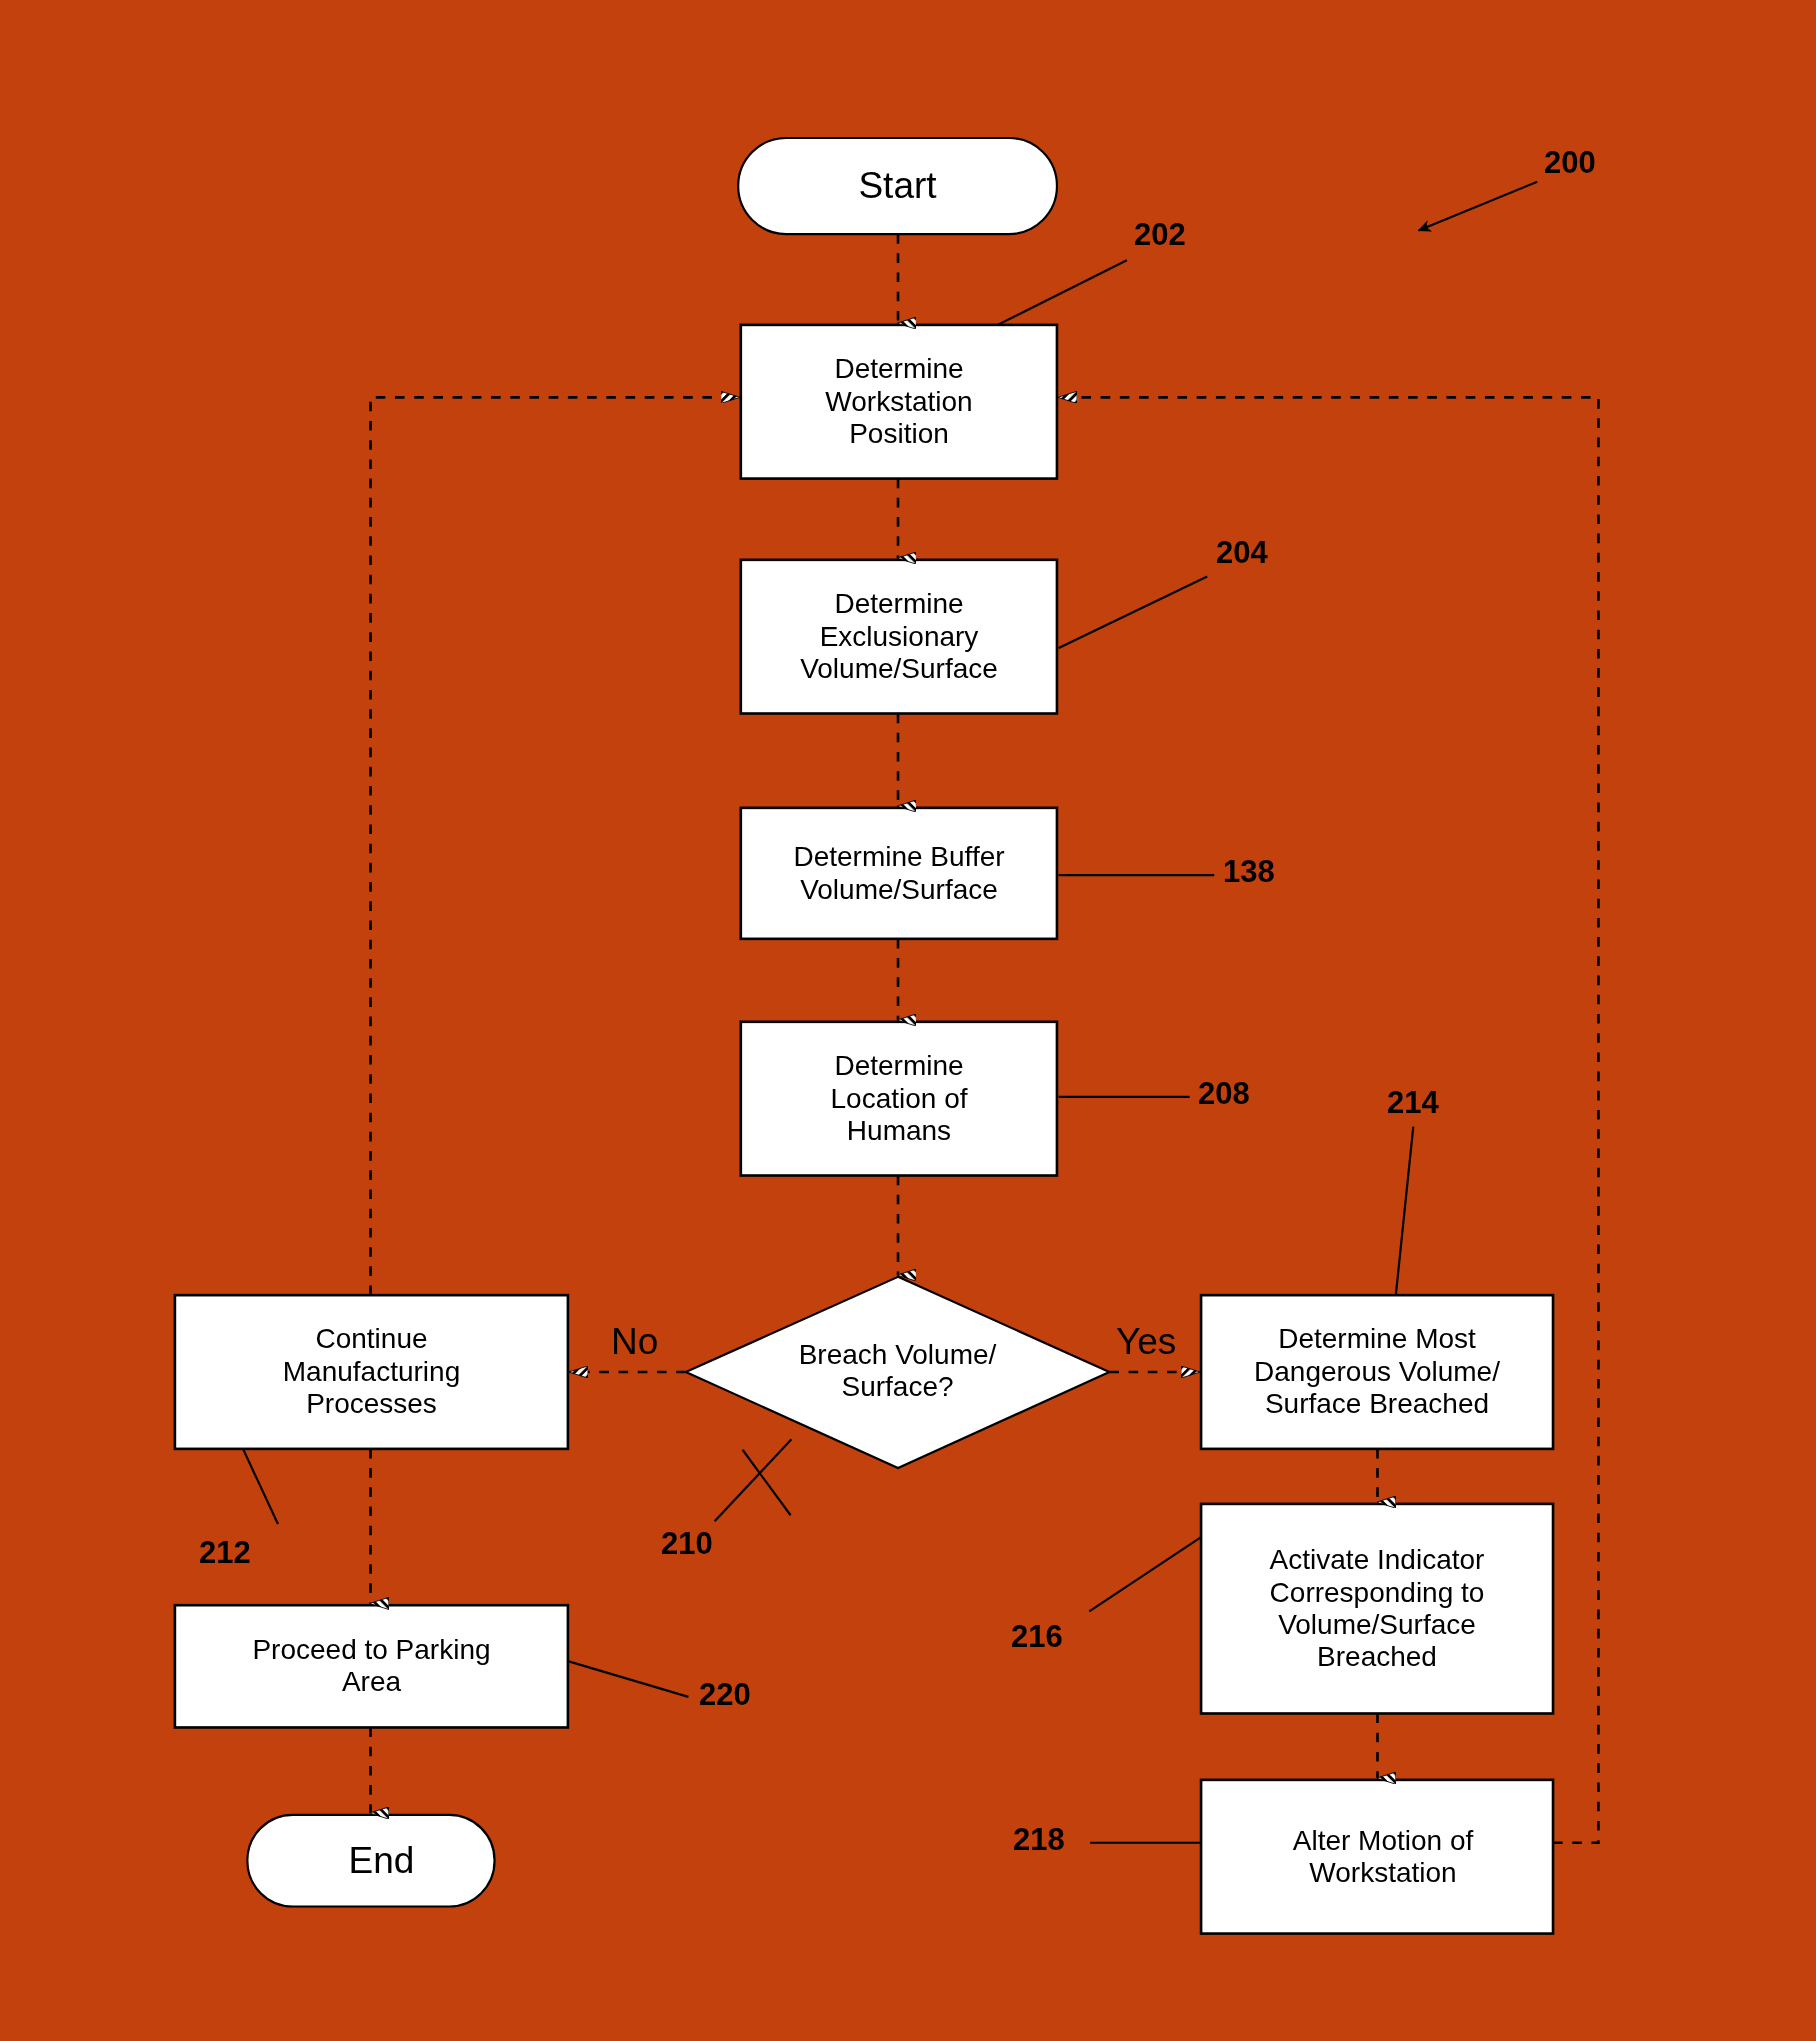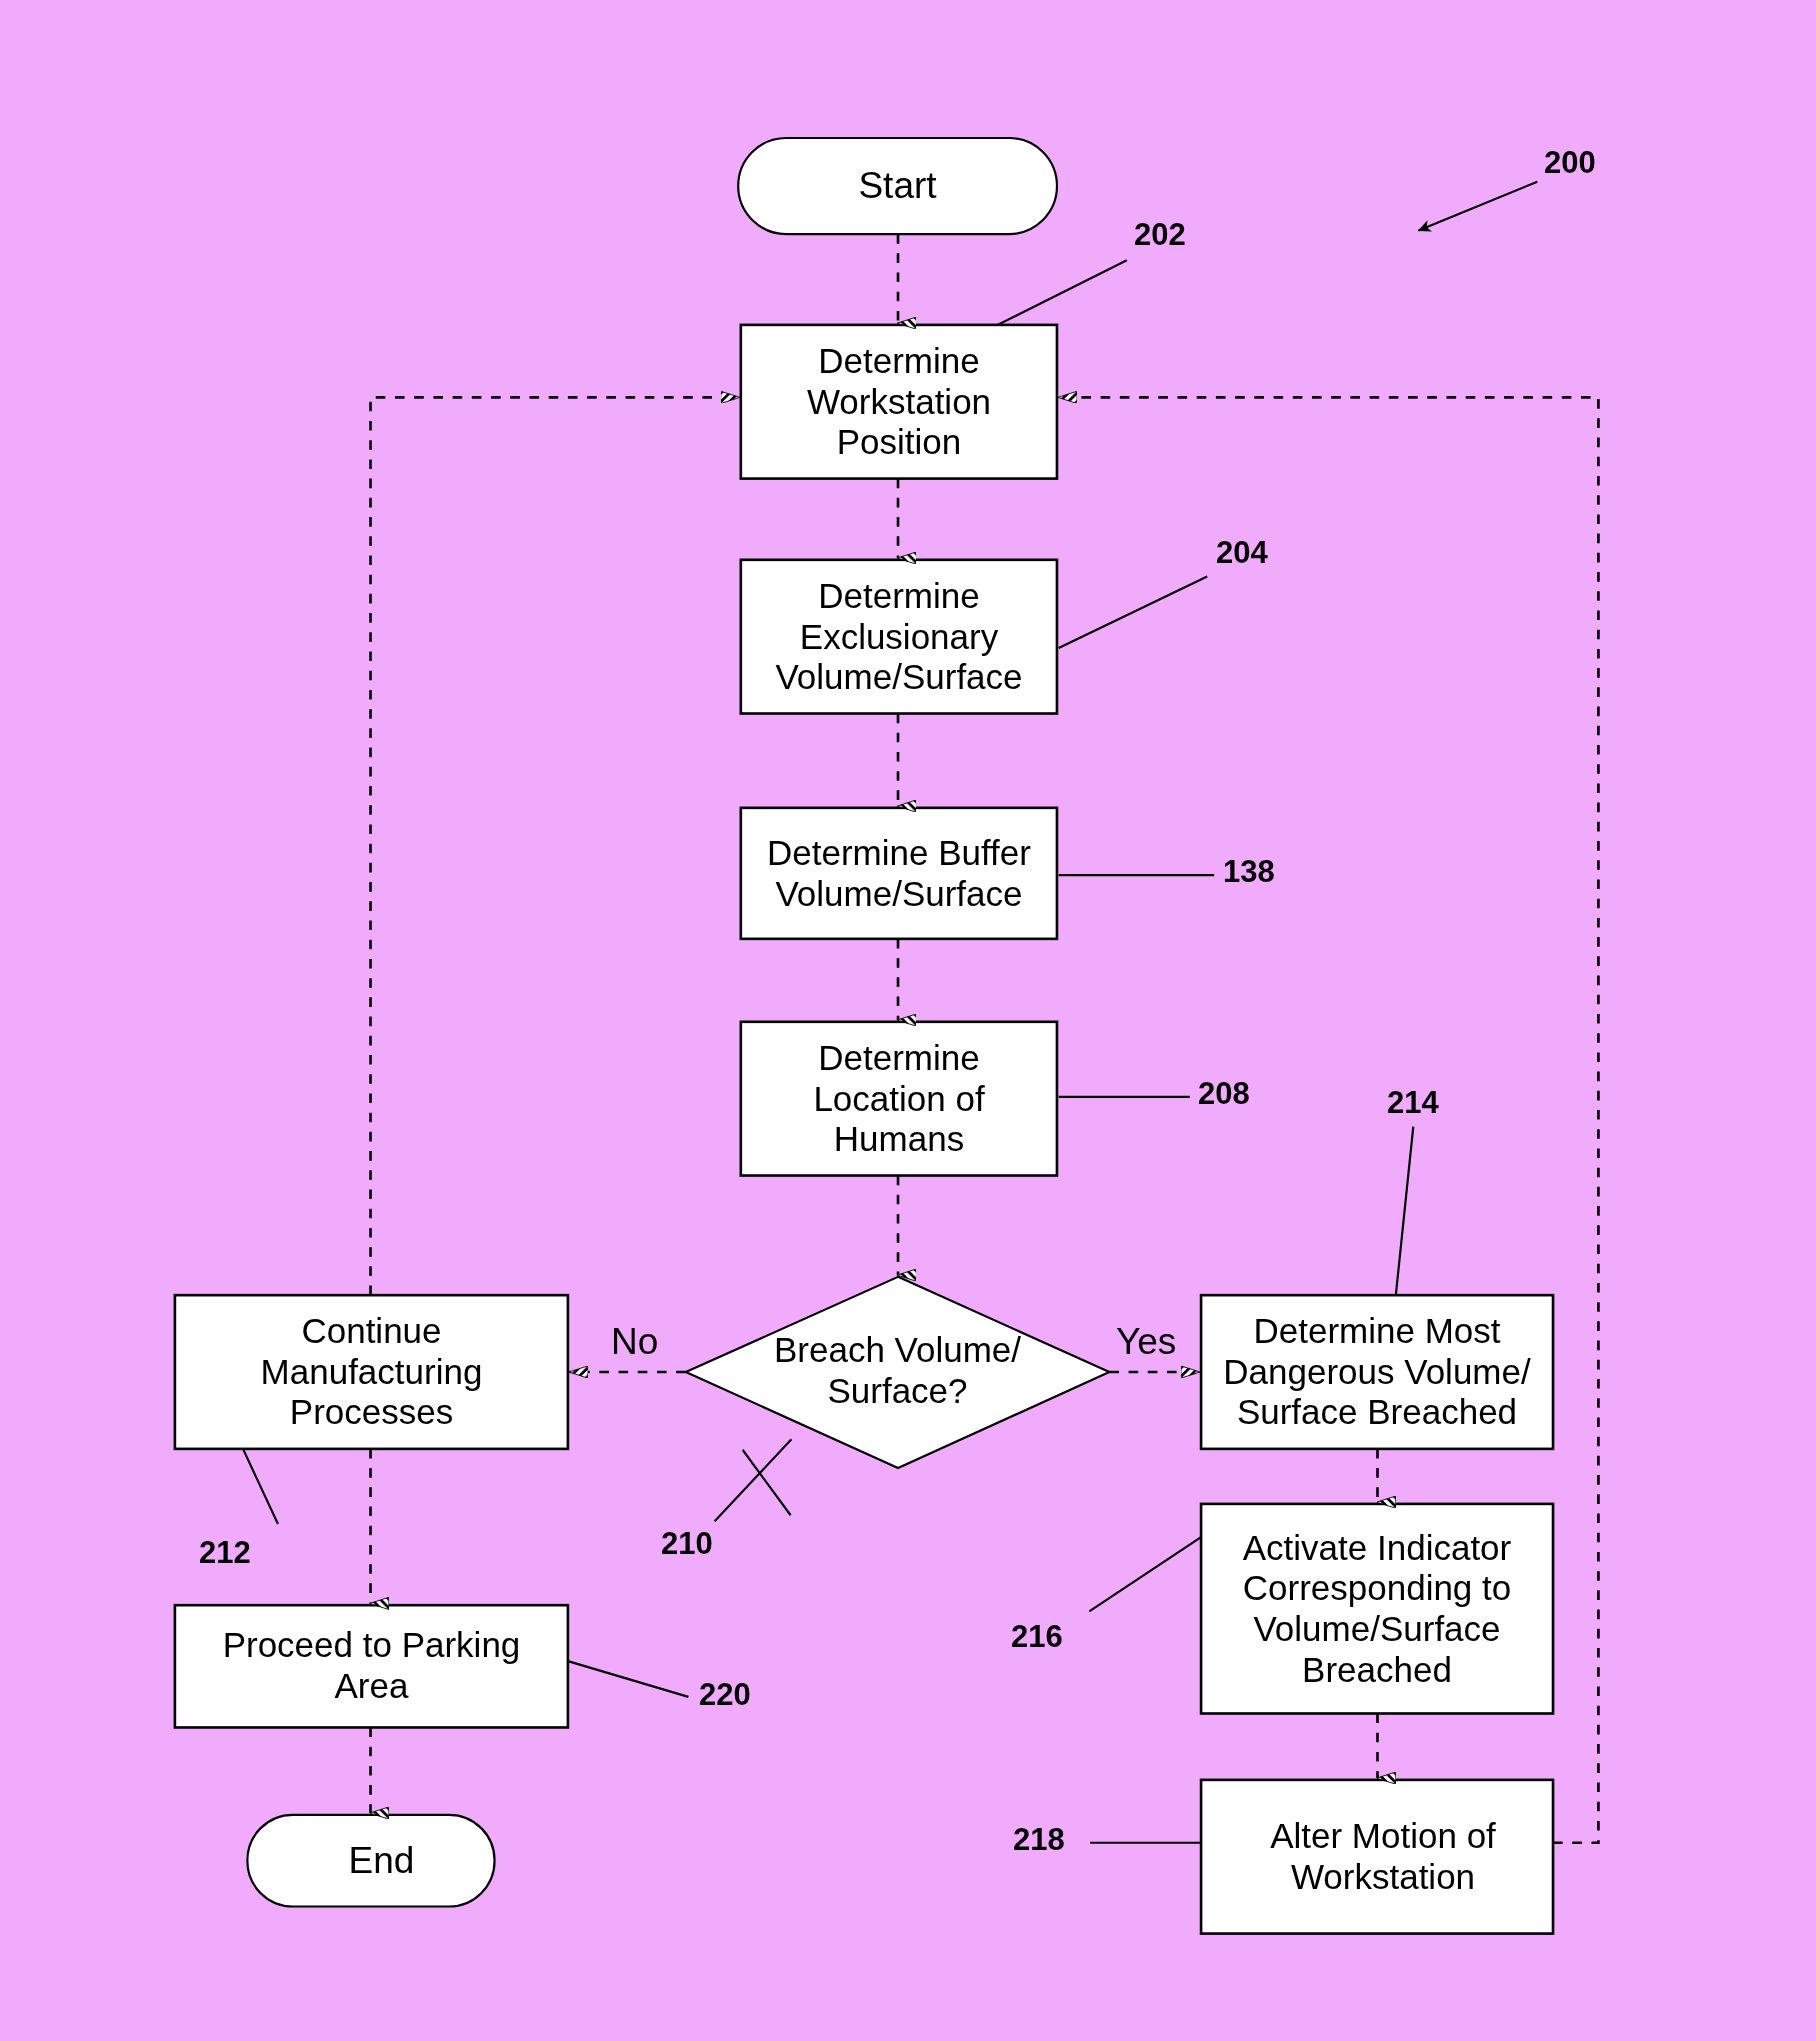--- a/index.html
+++ b/index.html
@@ -5,37 +5,37 @@
 <style>
   html,body{margin:0;padding:0;background:#ffffff;}
   body{
     font-family:"Liberation Sans", sans-serif;
     color:#000000;
   }
   #page{
     position:relative;
     width:1817px;
     height:2041px;
-    background:#f0abfc;
+    background:#c2410c;
     overflow:hidden;
   }
   #svg-layer{
     position:absolute;
     left:0; top:0;
     width:1817px;
     height:2041px;
   }
   .node-text{
     position:absolute;
     display:flex;
     align-items:center;
     justify-content:center;
     text-align:center;
     font-family:"Liberation Sans", sans-serif;
-    font-size:35px;
+    font-size:28px;
     line-height:1.16;
     color:#000000;
     white-space:pre-line;
     pointer-events:none;
   }
   .ref-label{
     position:absolute;
     font-family:"Liberation Sans", sans-serif;
     font-size:31px;
     color:#000000;

